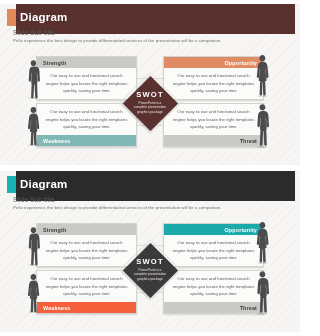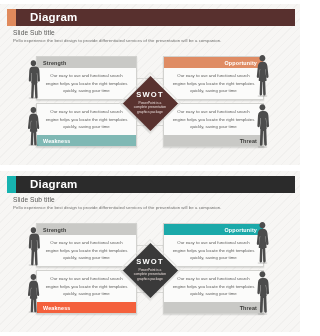--- a/index.html
+++ b/index.html
@@ -27,22 +27,22 @@
   .top-strip { position:absolute; left:0; top:0; width:300px; height:4px; background:#ffffff; }
   .bottom-strip { position:absolute; left:0; top:332px; width:300px; height:4px; background:#ffffff; }
 
   
   .titlebar {
     position: absolute; left: 7px; top: 5px; width: 288px; height: 17px;
     display: flex; align-items: center;
   }
   .titlebar .accent { width: 9px; height: 17px; flex: none; }
   .titlebar .bar {
-    flex: 1; height: 17px; display: flex; align-items: center;
-    padding-left: 14px;
+    flex: 1; height: 33px; display: flex; align-items: center;
+    padding-left: 4px;
   }
   .titlebar .bar-title {
     color: #ffffff; font-size: 11.5px; font-weight: bold;
     letter-spacing: 0.2px; line-height: 1;
   }
 
   
   .subtitle {
     position: absolute; left: 13px; top: 25px;
     font-size: 6.6px; color: #5a5a58; letter-spacing: 0.1px;

